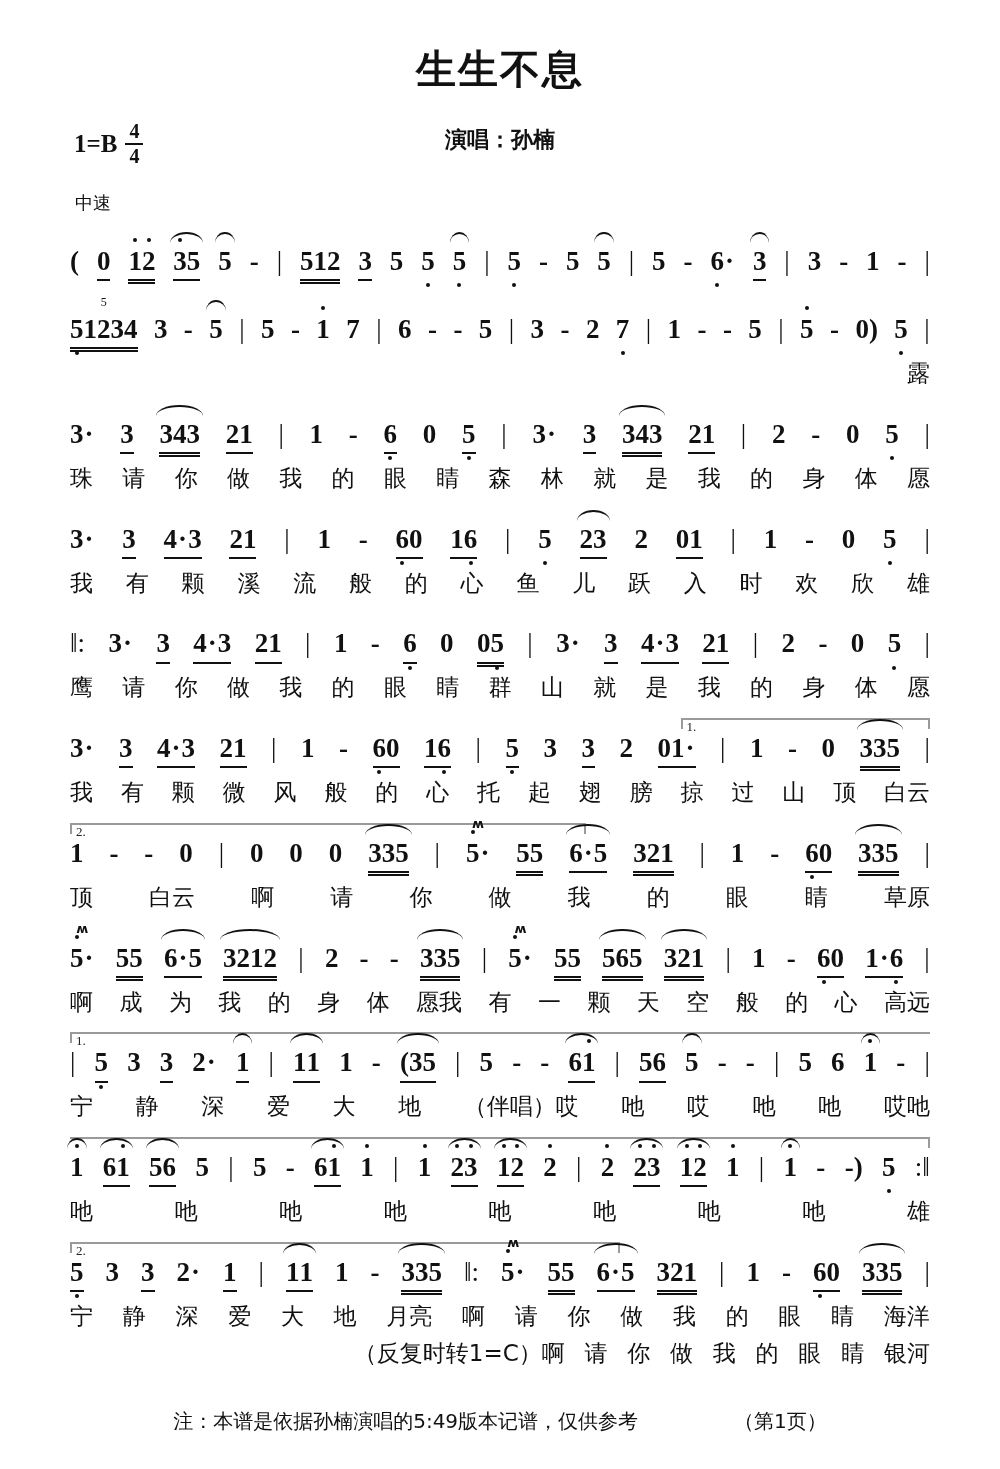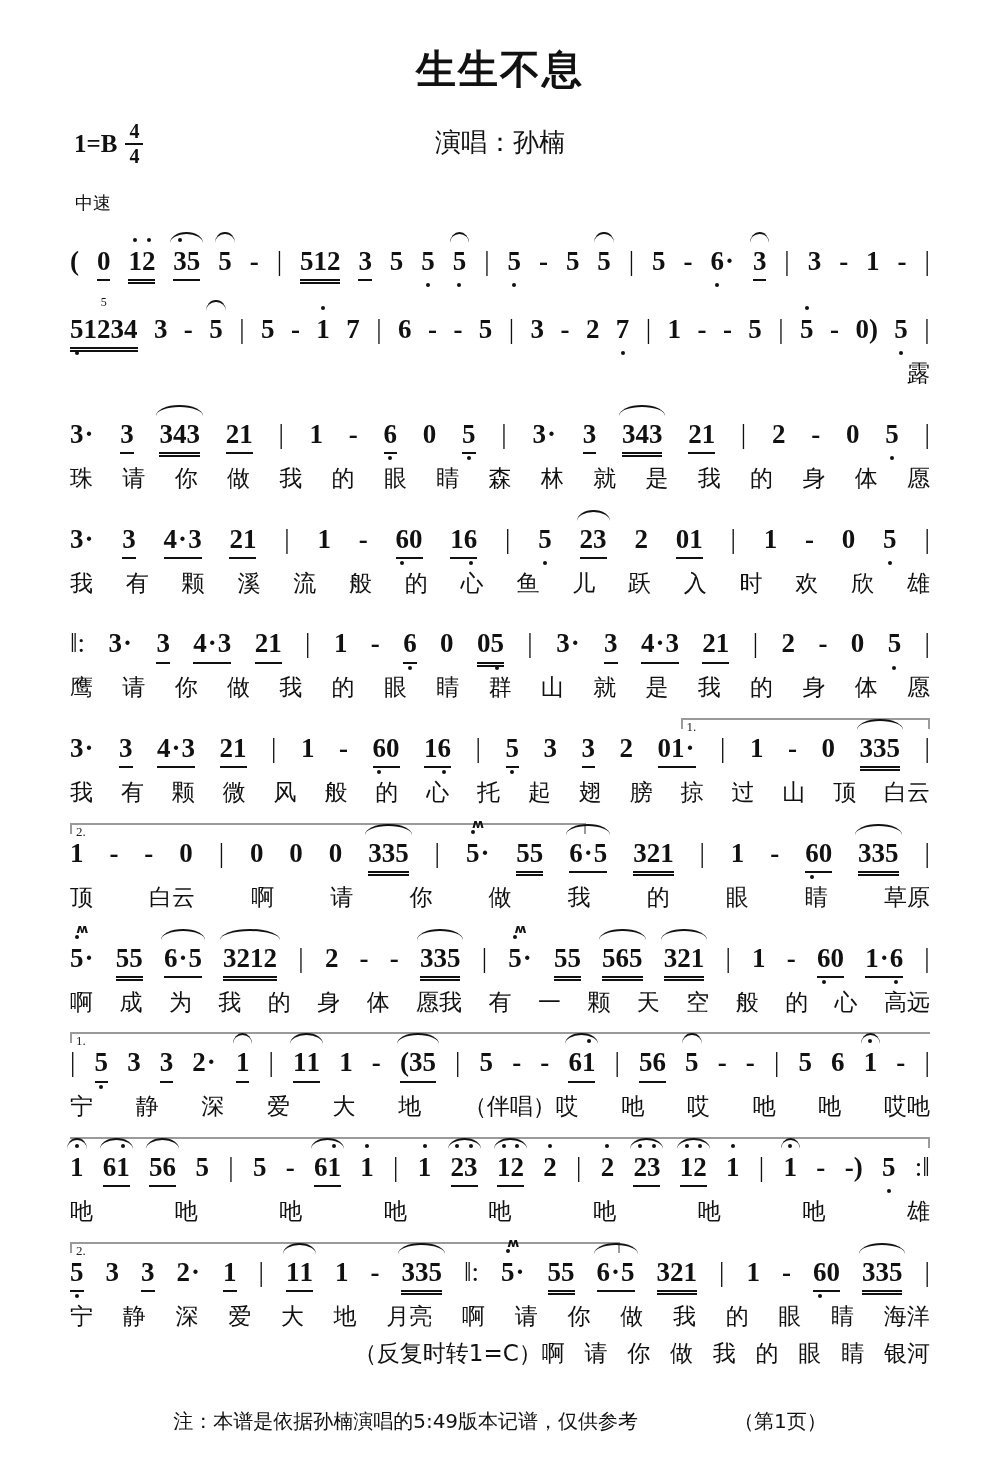--- a/index.html
+++ b/index.html
@@ -18,21 +18,21 @@
   .meta { position:relative; height:86px; }
   .keysig {
     position:absolute; left:4px; top:18px; font-size:25px; font-weight:bold;
     display:flex; align-items:center; gap:8px;justify-content:center;
   }
   .frac { display:inline-flex; flex-direction:column; align-items:center; font-size:20px; line-height:1.05; }
   .frac .ft { border-bottom:2px solid var(--ink); padding:0 4px 1px 4px; }
   .frac .fb { padding-top:1px; }
   .performer {
     position:absolute; left:50%; transform:translateX(-50%); top:22px;
-    font-size:26px; font-family:"DejaVu Sans", sans-serif;
+    font-size:22px; font-family:"DejaVu Sans", sans-serif;font-weight:bold;
   }
   .credits {
     position:absolute; right:0; top:6px; text-align:right; font-size:16px;
     line-height:1.65; font-family:"DejaVu Sans", sans-serif;
   }
   .tempo { font-size:18px; font-family:"DejaVu Sans", sans-serif; margin:2px 0 0 5px; }
   
   #score { flex:0 0 auto; }
   .system { position:relative; margin-top:13px; padding-top:17px; }
   .notes {

